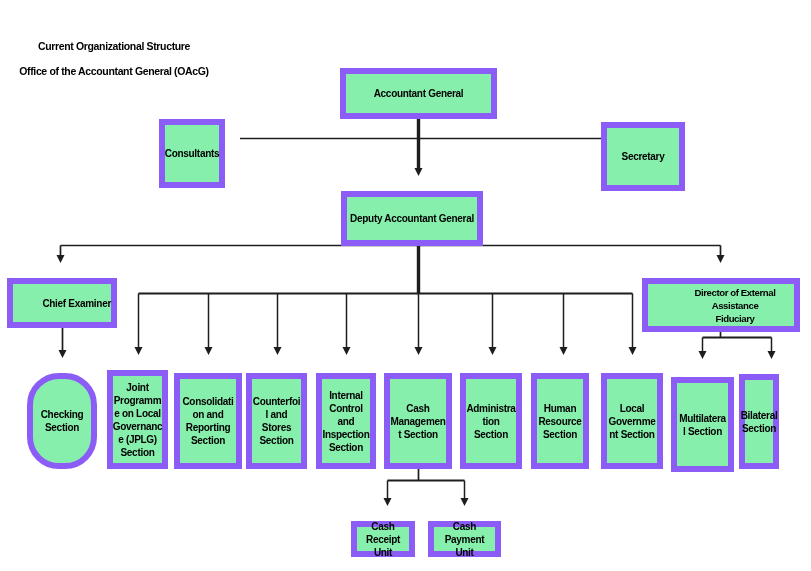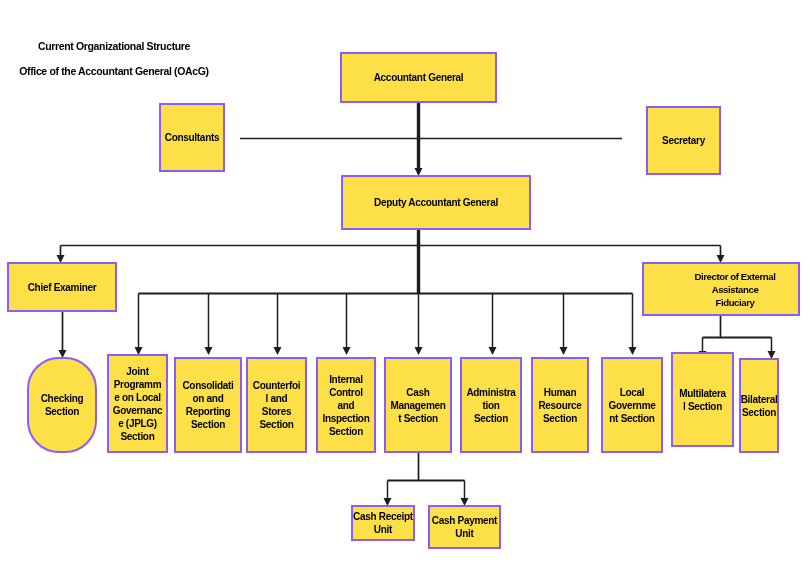--- a/index.html
+++ b/index.html
@@ -22,56 +22,57 @@
     color: #000;
     font-weight: bold;
     font-size: 10.5px;
     letter-spacing: -0.35px;
     line-height: 25px;
   }
   .node {
     position: absolute;
     z-index: 2;
     box-sizing: border-box;
-    border: 2px solid #8b5cf6;
-    background: #fde047;
+    border: 6px solid #8b5cf6;
+    background: #86efac;
     display: flex;
     align-items: center;
     justify-content: center;
     text-align: center;
+    margin-top: 16px;
   }
   .node .lbl {
     white-space: pre-line;
     font-weight: bold;
     font-size: 10px;
     letter-spacing: -0.3px;
     line-height: 13px;
     color: #000;
   }
   .node .lbl.sz-s { font-size: 9.6px; letter-spacing: -0.4px; }
 
   #n-ag            { left: 340px; top: 52px;  width: 157px; height: 51px; }
   #n-consultants   { left: 159px; top: 103px; width: 66px;  height: 69px; }
-  #n-secretary     { left: 646px; top: 106px; width: 75px;  height: 69px; }
-  #n-deputy        { left: 341px; top: 175px; width: 190px; height: 55px; }
-  #n-chief         { left: 7px;   top: 262px; width: 110px; height: 50px; }
+  #n-secretary     { left: 601px; top: 106px; width: 84px;  height: 69px; }
+  #n-deputy        { left: 341px; top: 175px; width: 142px; height: 55px; }
+  #n-chief         { left: 7px;   top: 262px; width: 110px; height: 50px; justify-content: flex-end; }
   #n-director      { left: 642px; top: 262px; width: 158px; height: 54px; padding-left: 28px; }
   #n-checking      { left: 27px;  top: 357px; width: 70px;  height: 96px; border-radius: 32px; }
   #n-jplg          { left: 107px; top: 354px; width: 61px;  height: 99px; }
   #n-consolidation { left: 174px; top: 357px; width: 68px;  height: 96px; }
   #n-counterfoil   { left: 246px; top: 357px; width: 61px;  height: 96px; }
   #n-internal      { left: 316px; top: 357px; width: 60px;  height: 96px; }
   #n-cash          { left: 384px; top: 357px; width: 68px;  height: 96px; }
   #n-administration{ left: 460px; top: 357px; width: 62px;  height: 96px; }
   #n-human         { left: 531px; top: 357px; width: 58px;  height: 96px; }
   #n-local         { left: 601px; top: 357px; width: 62px;  height: 96px; }
-  #n-multilateral  { left: 671px; top: 352px; width: 63px;  height: 95px; }
+  #n-multilateral  { left: 671px; top: 361px; width: 63px;  height: 95px; }
   #n-bilateral     { left: 739px; top: 358px; width: 40px;  height: 95px; }
   #n-receipt       { left: 351px; top: 505px; width: 64px;  height: 36px; }
-  #n-payment       { left: 428px; top: 505px; width: 73px;  height: 44px; }
+  #n-payment       { left: 428px; top: 505px; width: 73px;  height: 36px; }
 </style>
 </head>
 <body>
 
 <div class="canvas">
 
   <svg class="connectors" width="811" height="571" viewBox="0 0 811 571">
     <g stroke="#1d1d1d" fill="none">
 
       <line x1="418.5" y1="103" x2="418.5" y2="169" stroke-width="3.4"></line>

